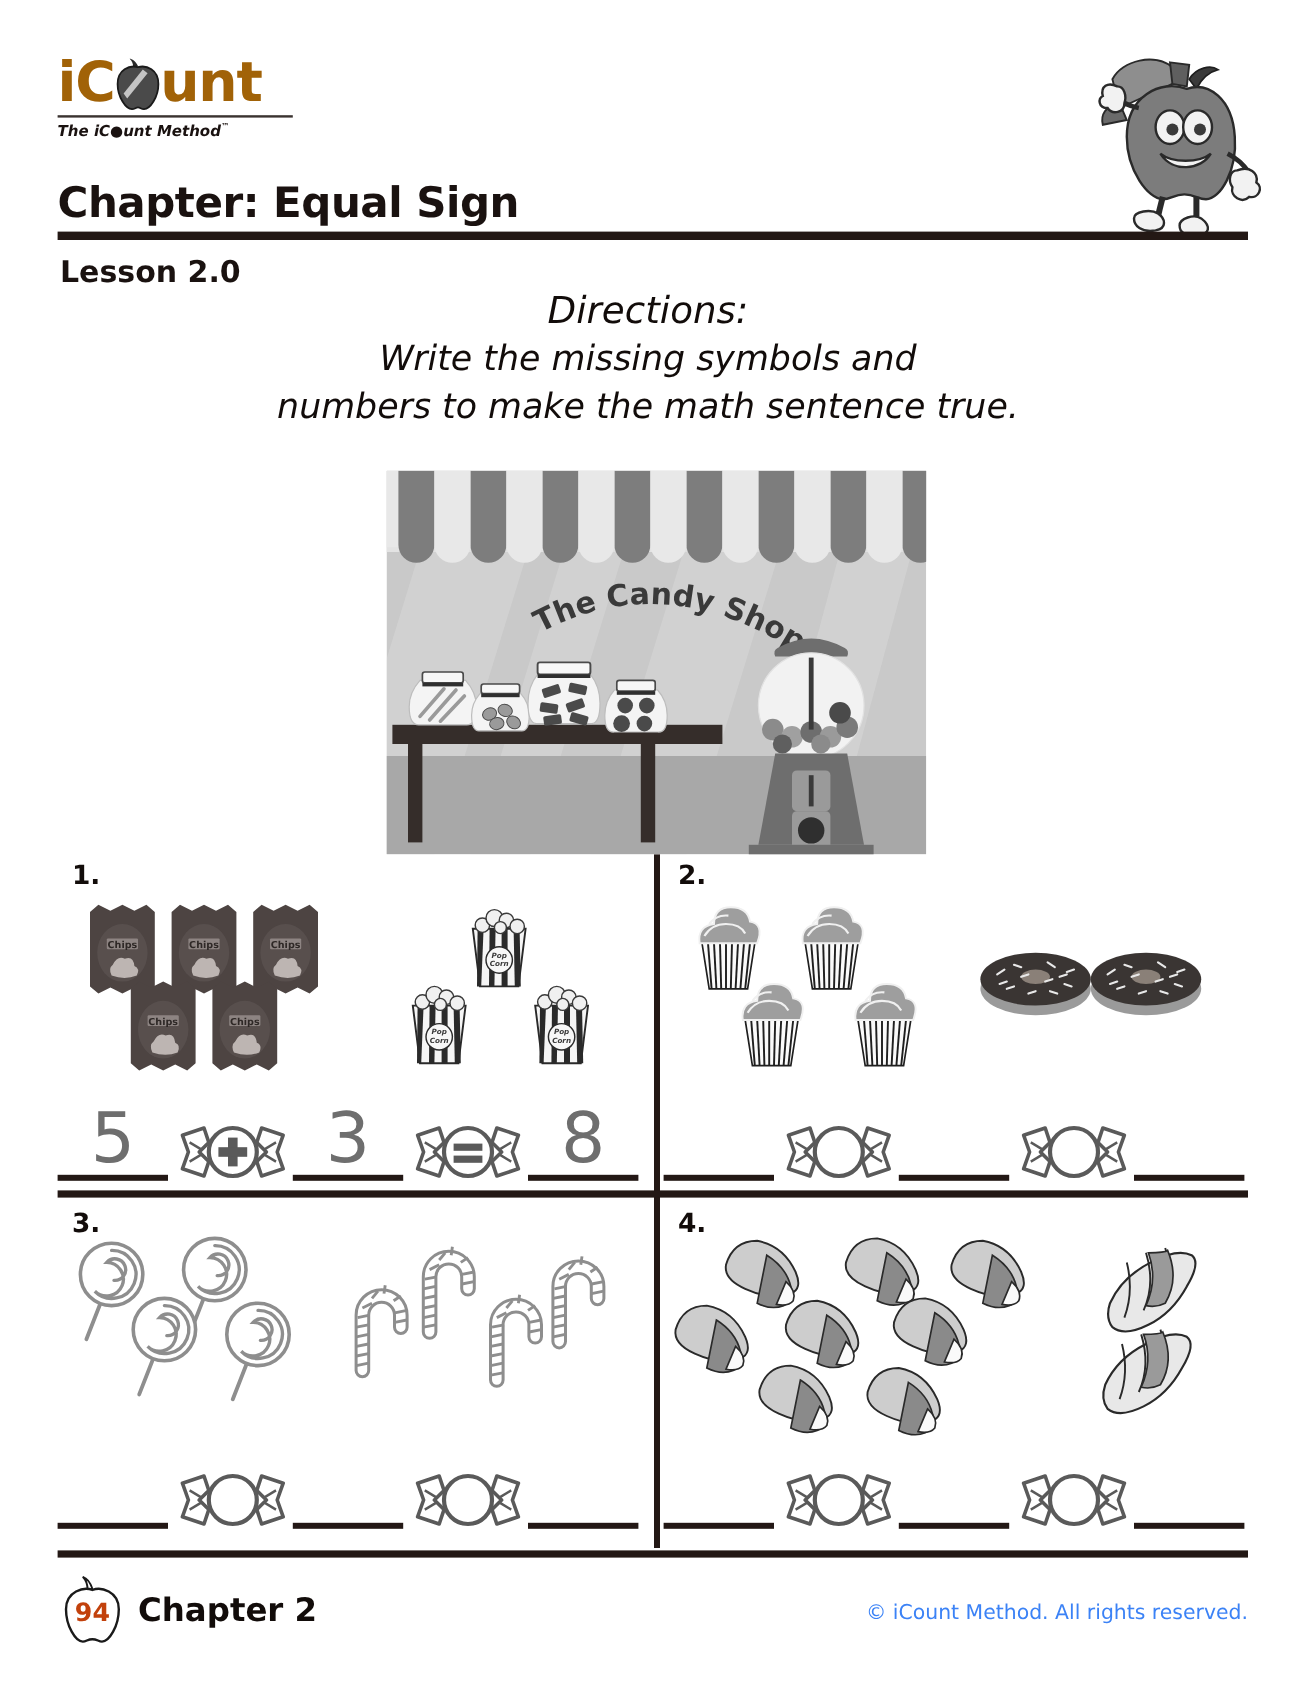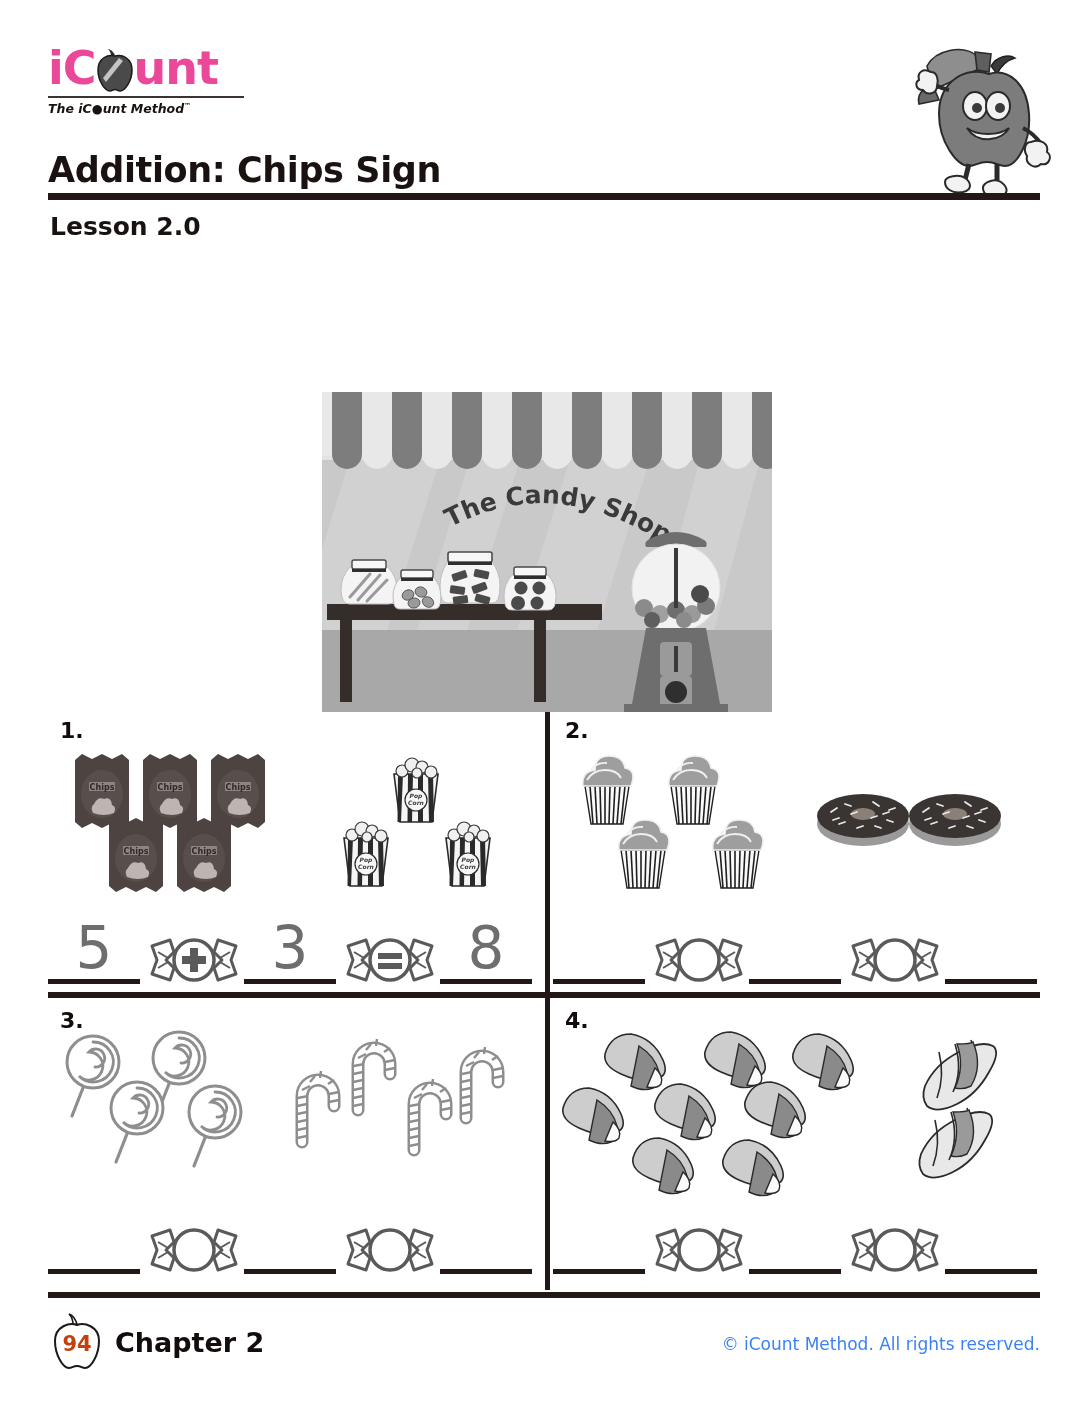--- a/index.html
+++ b/index.html
@@ -9,21 +9,21 @@
     font-family: "Liberation Sans", sans-serif;
     overflow: hidden;
   }
   .page { position: relative; width: 1088px; height: 1408px; background:#fff; }
 
   
   .logo-wrap { position:absolute; left:48px; top:42px; width:200px; }
   .logo-main { display:flex; align-items:center; height:52px; }
   .logo-text {
     font-family:"DejaVu Sans", sans-serif;
-    font-size:46px; font-weight:700; color:#ec4899; letter-spacing:-1px;
+    font-size:46px; font-weight:700; color:#a16207; letter-spacing:-1px;
     line-height:46px;
   }
   .logo-apple {
     width:42px; height:44px; position:relative; margin:0 -2px 0 -2px; top:2px;
   }
   .logo-apple svg { display:block; }
   .logo-rule { width:196px; height:2px; background:#3a3330; margin-top:2px; }
   .logo-tag {
     font-family:"DejaVu Sans", sans-serif; font-style:italic; font-weight:700;
     font-size:12.5px; color:#1a1210; text-align:left; width:196px;
@@ -156,24 +156,29 @@
       <path d="M118 90 C126 94 132 100 136 106" stroke="#2a2a2a" stroke-width="4" fill="none"></path>
       <path d="M126 104 C136 100 144 106 142 114 C148 118 144 128 136 126 C130 132 120 126 122 118 C118 112 120 104 126 104 Z" fill="#f2f2f2" stroke="#2a2a2a" stroke-width="2"></path>
 
       <path d="M64 126 L60 142" stroke="#2a2a2a" stroke-width="5"></path>
       <path d="M92 126 L92 142" stroke="#2a2a2a" stroke-width="5"></path>
       <path d="M40 144 C40 138 54 136 60 140 C66 144 68 152 58 154 C46 156 40 150 40 144 Z" fill="#f2f2f2" stroke="#2a2a2a" stroke-width="2"></path>
       <path d="M78 150 C78 144 90 140 96 144 C104 150 104 158 92 158 C82 158 78 156 78 150 Z" fill="#f2f2f2" stroke="#2a2a2a" stroke-width="2"></path>
     </svg>
   </div>
 
-  <div class="title">Addition: Chips Sign</div>
+  <div class="title">Chapter: Equal Sign</div>
   <div class="rule-top"></div>
   <div class="lesson">Lesson 2.0</div>
 
+  <div class="directions">
+    <div class="dir-title">Directions:</div>
+    <div class="dir-line">Write the missing symbols and</div>
+    <div class="dir-line">numbers to make the math sentence true.</div>
+  </div>
 
   <div class="shop">
     <svg width="450" height="320" viewBox="0 0 450 320">
       <defs>
         <clipPath id="shopclip">
             <rect x="0" y="0" width="450" height="320"></rect>
           </clipPath>
       </defs>
       <g clip-path="url(#shopclip)">
 

